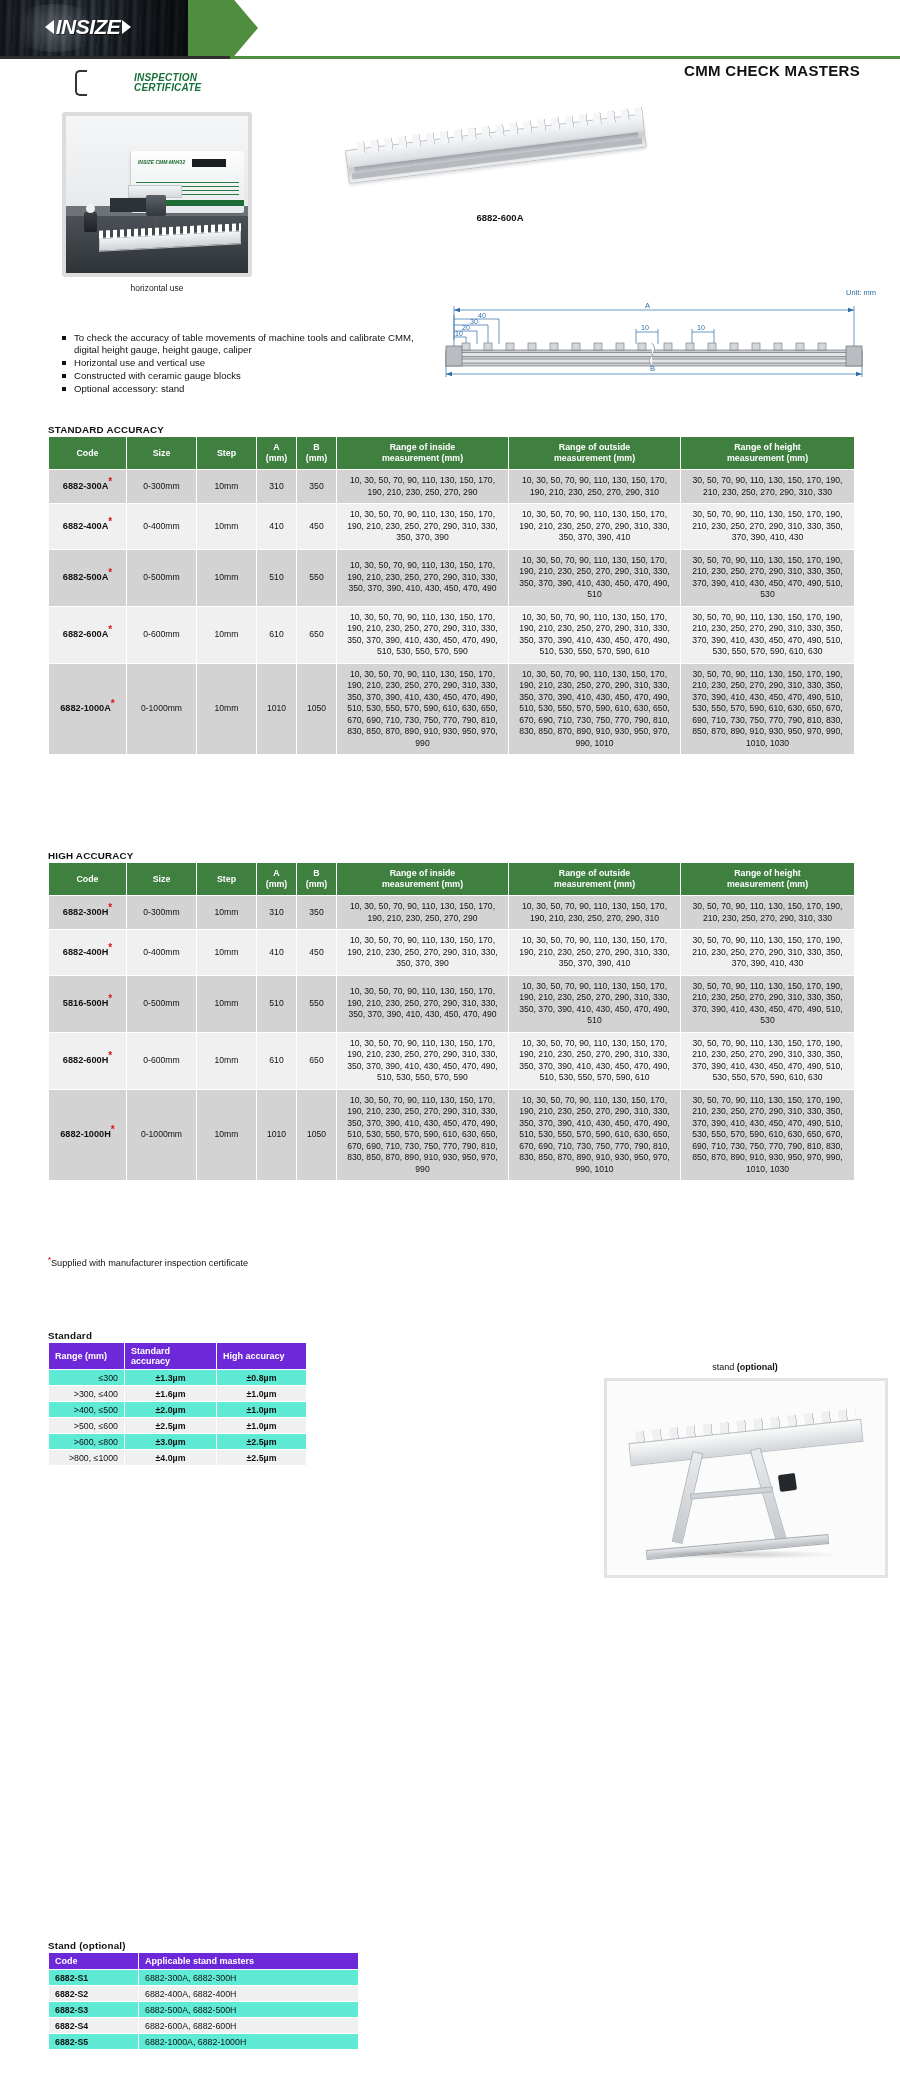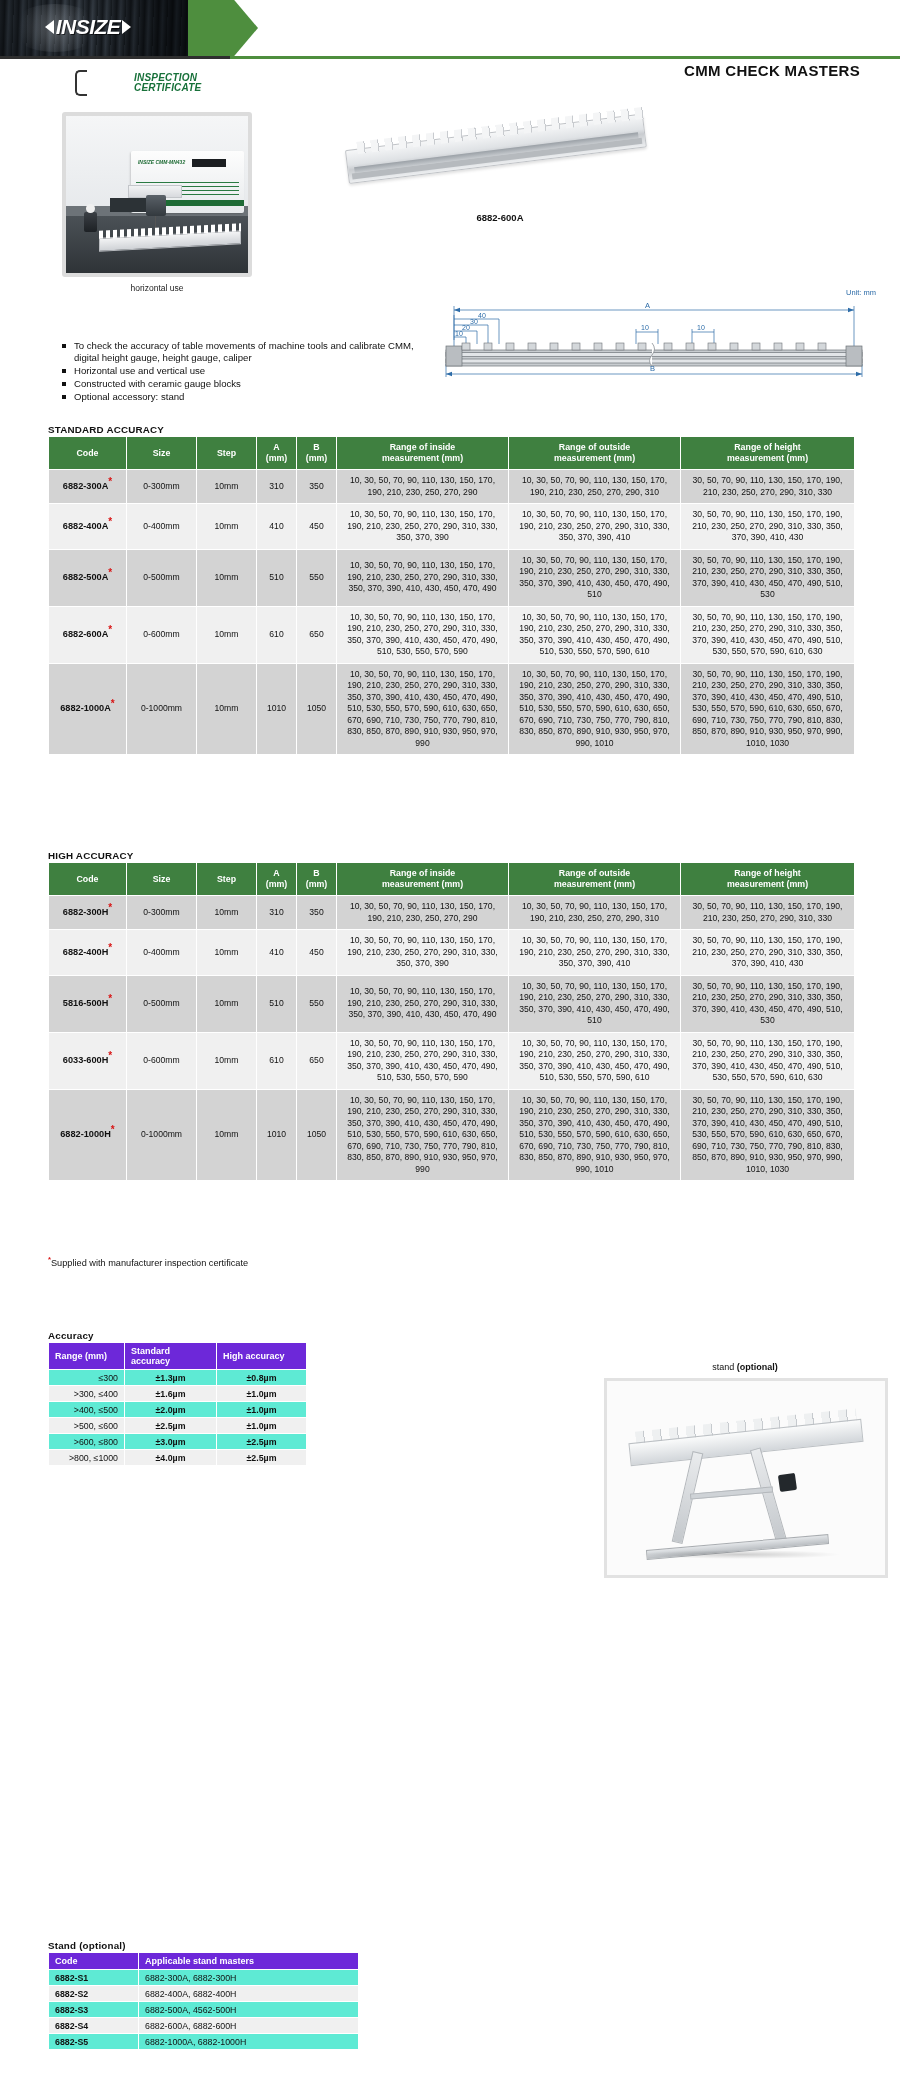--- a/index.html
+++ b/index.html
@@ -189,21 +189,21 @@
     transform: rotate(-7deg); transform-origin: left center;
     background: repeating-linear-gradient(to right,
       #f4f5f6 0 7px, #c8cbcf 7px 8px, transparent 8px 14px);
   }
   .prod-label {
     position: absolute; left: 345px; top: 212px; width: 310px;
     text-align: center; font-size: 9.5px; font-weight: bold;
   }
 
   
-  .features { position: absolute; left: 62px; top: 340px; width: 360px; }
+  .features { position: absolute; left: 62px; top: 332px; width: 360px; }
   .features li {
     list-style: none; position: relative; padding-left: 12px;
     font-size: 9.6px; line-height: 12px; margin-bottom: 1px; color: #111;
   }
   .features li:before {
     content: ""; position: absolute; left: 0; top: 4px;
     width: 4px; height: 4px; background: #111;
   }
 
   
@@ -581,21 +581,21 @@
       <td class="code"><span>5816-500H</span><sup class="star">*</sup></td>
       <td>0-500mm</td>
       <td>10mm</td>
       <td>510</td>
       <td>550</td>
       <td class="ranges">10, 30, 50, 70, 90, 110, 130, 150, 170, 190, 210, 230, 250, 270, 290, 310, 330, 350, 370, 390, 410, 430, 450, 470, 490</td>
       <td class="ranges">10, 30, 50, 70, 90, 110, 130, 150, 170, 190, 210, 230, 250, 270, 290, 310, 330, 350, 370, 390, 410, 430, 450, 470, 490, 510</td>
       <td class="ranges">30, 50, 70, 90, 110, 130, 150, 170, 190, 210, 230, 250, 270, 290, 310, 330, 350, 370, 390, 410, 430, 450, 470, 490, 510, 530</td>
     </tr>
     <tr class="even">
-      <td class="code"><span>6033-600H</span><sup class="star">*</sup></td>
+      <td class="code"><span>6882-600H</span><sup class="star">*</sup></td>
       <td>0-600mm</td>
       <td>10mm</td>
       <td>610</td>
       <td>650</td>
       <td class="ranges">10, 30, 50, 70, 90, 110, 130, 150, 170, 190, 210, 230, 250, 270, 290, 310, 330, 350, 370, 390, 410, 430, 450, 470, 490, 510, 530, 550, 570, 590</td>
       <td class="ranges">10, 30, 50, 70, 90, 110, 130, 150, 170, 190, 210, 230, 250, 270, 290, 310, 330, 350, 370, 390, 410, 430, 450, 470, 490, 510, 530, 550, 570, 590, 610</td>
       <td class="ranges">30, 50, 70, 90, 110, 130, 150, 170, 190, 210, 230, 250, 270, 290, 310, 330, 350, 370, 390, 410, 430, 450, 470, 490, 510, 530, 550, 570, 590, 610, 630</td>
     </tr>
     <tr class="odd">
       <td class="code"><span>6882-1000H</span><sup class="star">*</sup></td>
@@ -607,21 +607,21 @@
       <td class="ranges">10, 30, 50, 70, 90, 110, 130, 150, 170, 190, 210, 230, 250, 270, 290, 310, 330, 350, 370, 390, 410, 430, 450, 470, 490, 510, 530, 550, 570, 590, 610, 630, 650, 670, 690, 710, 730, 750, 770, 790, 810, 830, 850, 870, 890, 910, 930, 950, 970, 990, 1010</td>
       <td class="ranges">30, 50, 70, 90, 110, 130, 150, 170, 190, 210, 230, 250, 270, 290, 310, 330, 350, 370, 390, 410, 430, 450, 470, 490, 510, 530, 550, 570, 590, 610, 630, 650, 670, 690, 710, 730, 750, 770, 790, 810, 830, 850, 870, 890, 910, 930, 950, 970, 990, 1010, 1030</td>
     </tr>
   </tbody>
 </table>
 
 <div class="footnote" style="top:1255px;">
   <sup class="st">*</sup><span>Supplied with manufacturer inspection certificate</span>
 </div>
 
-<div class="sect-label" style="left:48px;top:1330px;">Accuracy</div>
+<div class="sect-label" style="left:48px;top:1330px;">Standard</div>
 <table class="mini" style="left:48px;top:1342px;width:258px;">
   <colgroup>
       <col style="width:76px">
       <col style="width:92px">
       <col style="width:90px">
     </colgroup>
   <thead>
     <tr>
       <th class="ta-c">Range (mm)</th>
       <th class="ta-c">Standard accuracy</th>
@@ -678,21 +678,21 @@
     <tr class="odd">
       <td class="bold">6882-S1</td>
       <td>6882-300A, 6882-300H</td>
     </tr>
     <tr class="even">
       <td class="bold">6882-S2</td>
       <td>6882-400A, 6882-400H</td>
     </tr>
     <tr class="odd">
       <td class="bold">6882-S3</td>
-      <td>6882-500A, 4562-500H</td>
+      <td>6882-500A, 6882-500H</td>
     </tr>
     <tr class="even">
       <td class="bold">6882-S4</td>
       <td>6882-600A, 6882-600H</td>
     </tr>
     <tr class="odd">
       <td class="bold">6882-S5</td>
       <td>6882-1000A, 6882-1000H</td>
     </tr>
   </tbody>

